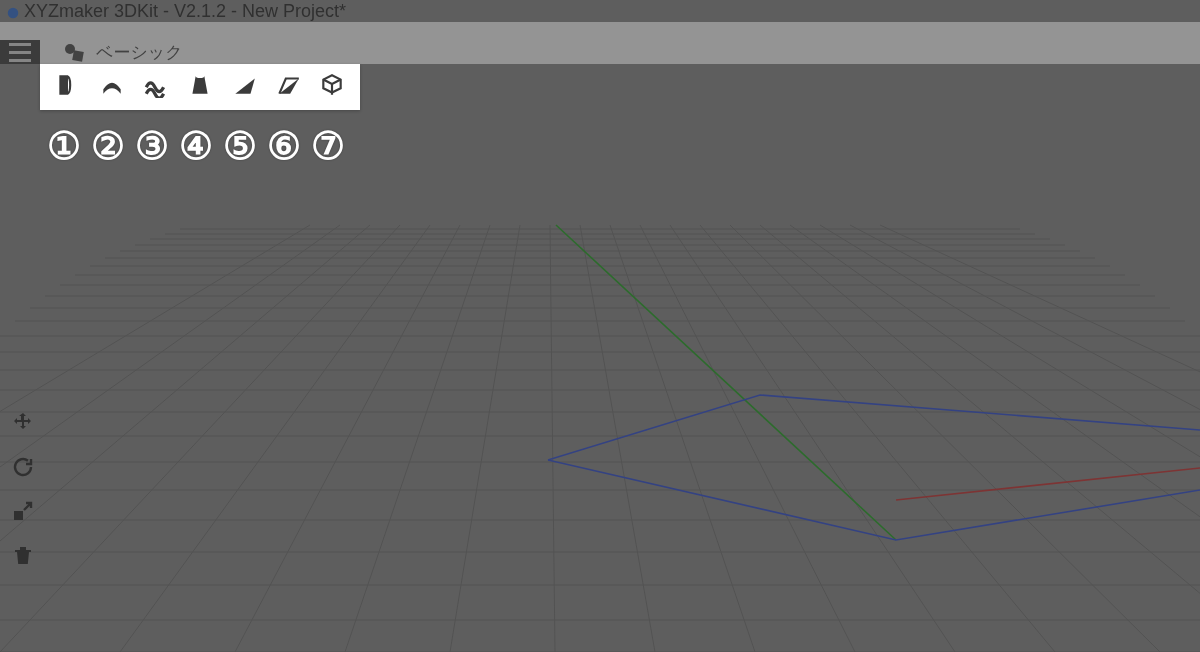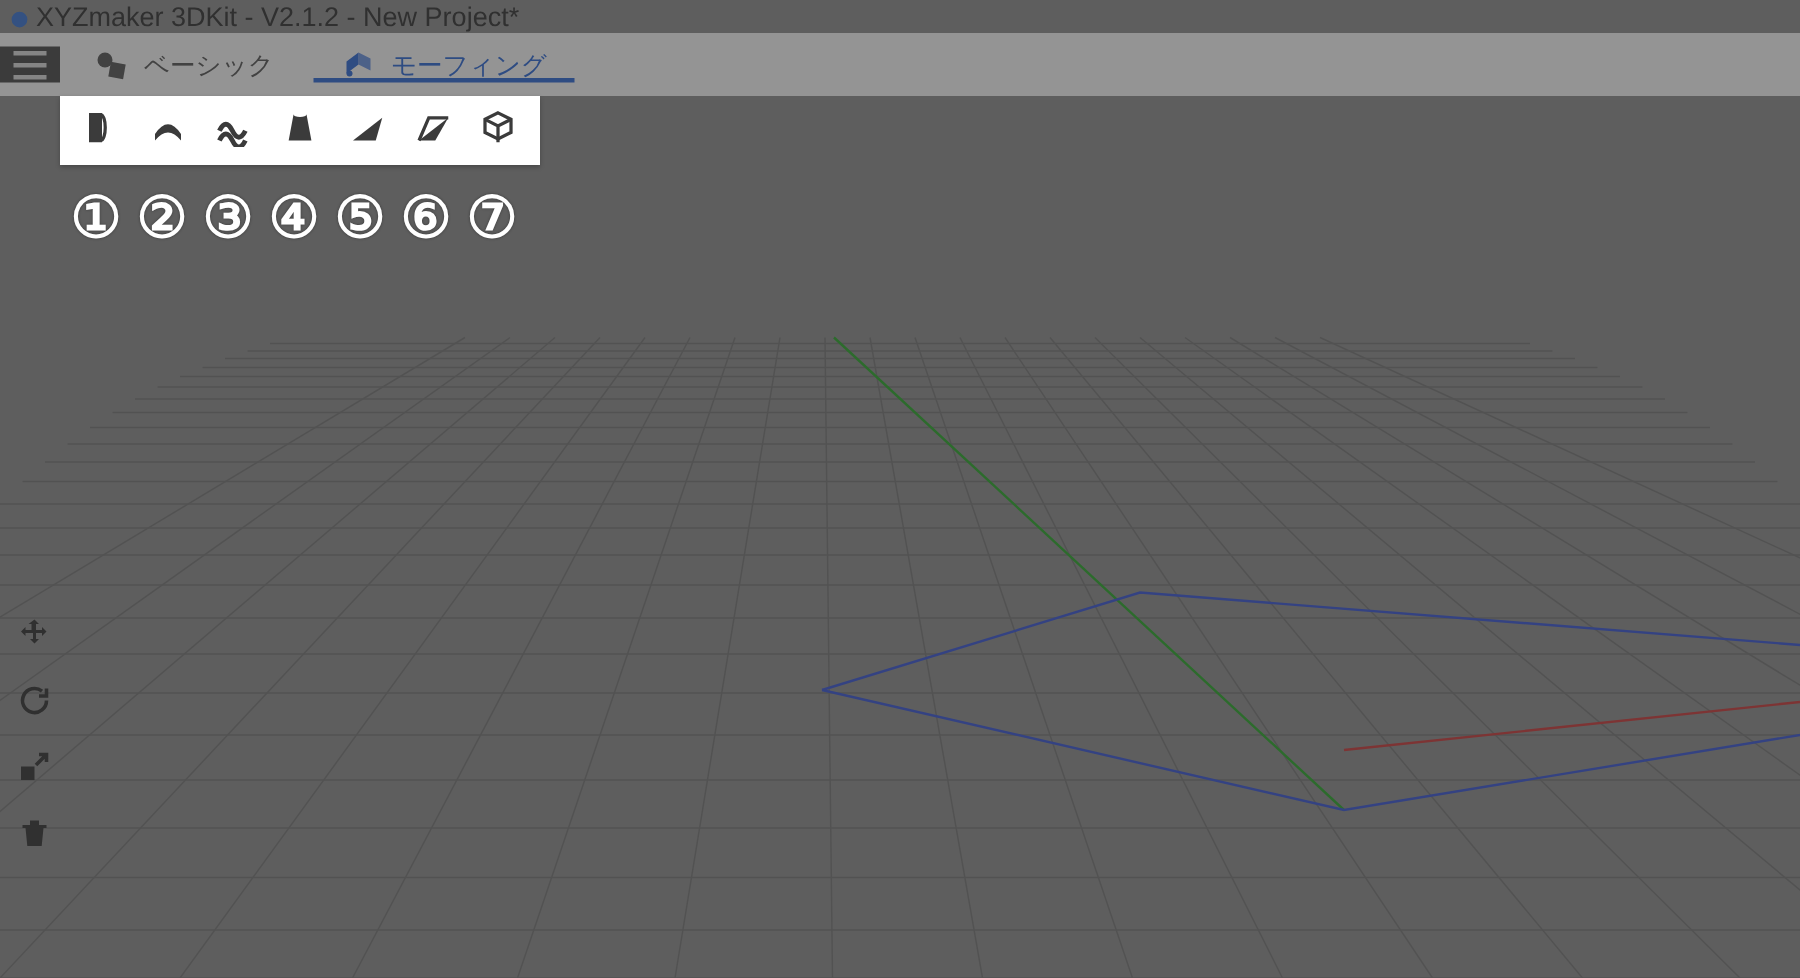--- a/index.html
+++ b/index.html
@@ -19,21 +19,21 @@
     position: absolute; top: 0; left: 0; right: 0; height: 22px;
     display: flex; align-items: center; padding-left: 6px;
     font-size: 18px; color: #222;
     z-index: 10;
   }
   .titlebar .app-logo-icon { width: 14px; height: 14px; margin-right: 4px; }
 
   
   .menubar {
     position: absolute; top: 22px; left: 0; right: 0; height: 42px;
-    display: flex; align-items: center;
+    display: flex; align-items: flex-end;
     background: #fff;
     z-index: 10;
   }
   .hamburger {
     width: 40px; display:flex; flex-direction:column; justify-content:center; align-items:center;
     background:#3a3a3a;
   }
   .hamburger span { width:22px; height:3px; background:#ddd; margin:2.5px 0; }
 
   .tab {
@@ -190,30 +190,20 @@
       <svg viewBox="0 0 24 24" fill="#4a4a4a">
           <circle cx="8" cy="9" r="5"></circle>
           <rect x="11" y="11" width="10" height="10" transform="rotate(10 16 16)"></rect>
         </svg>
     </span>
     <span>ベーシック</span>
   </div>
 
 
 
-  <div class="tab active">
-    <span class="icon">
-      <svg viewBox="0 0 24 24" fill="#1e5fd8">
-          <path d="M4 18 L4 10 L12 4 L12 12 Z"></path>
-          <circle cx="6" cy="18" r="2"></circle>
-          <path d="M12 4 L20 8 L20 16 L12 12Z" opacity=".7"></path>
-        </svg>
-    </span>
-    <span>モーフィング</span>
-  </div>
 </div>
 
 <div class="subtoolbar">
   <div class="tool">
     <span>
       <svg viewBox="0 0 24 24" fill="#3b3b3b">
           <path d="M5 4h6v16H5zM11 4c4 0 4 16 0 16" fill="none" stroke="#3b3b3b" stroke-width="2"></path>
           <rect x="5" y="4" width="6" height="16"></rect>
         </svg>
     </span>

